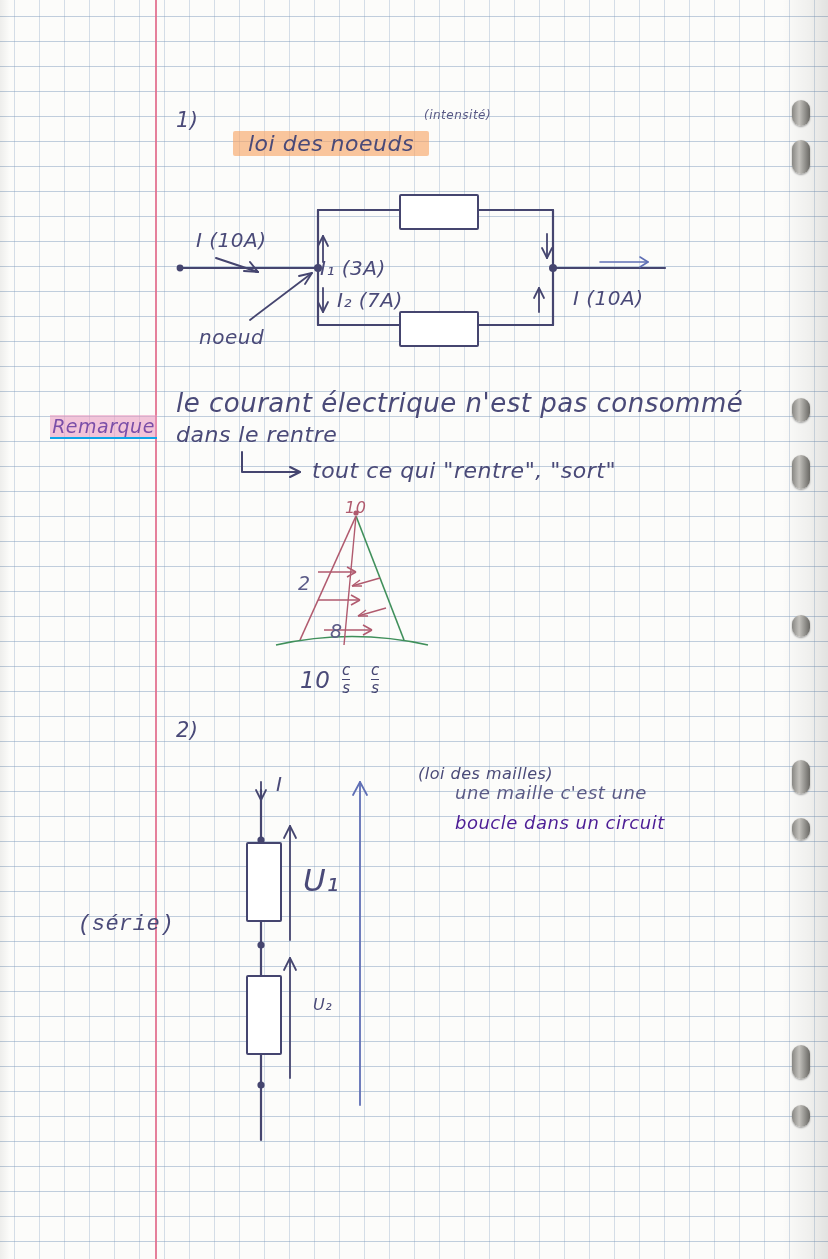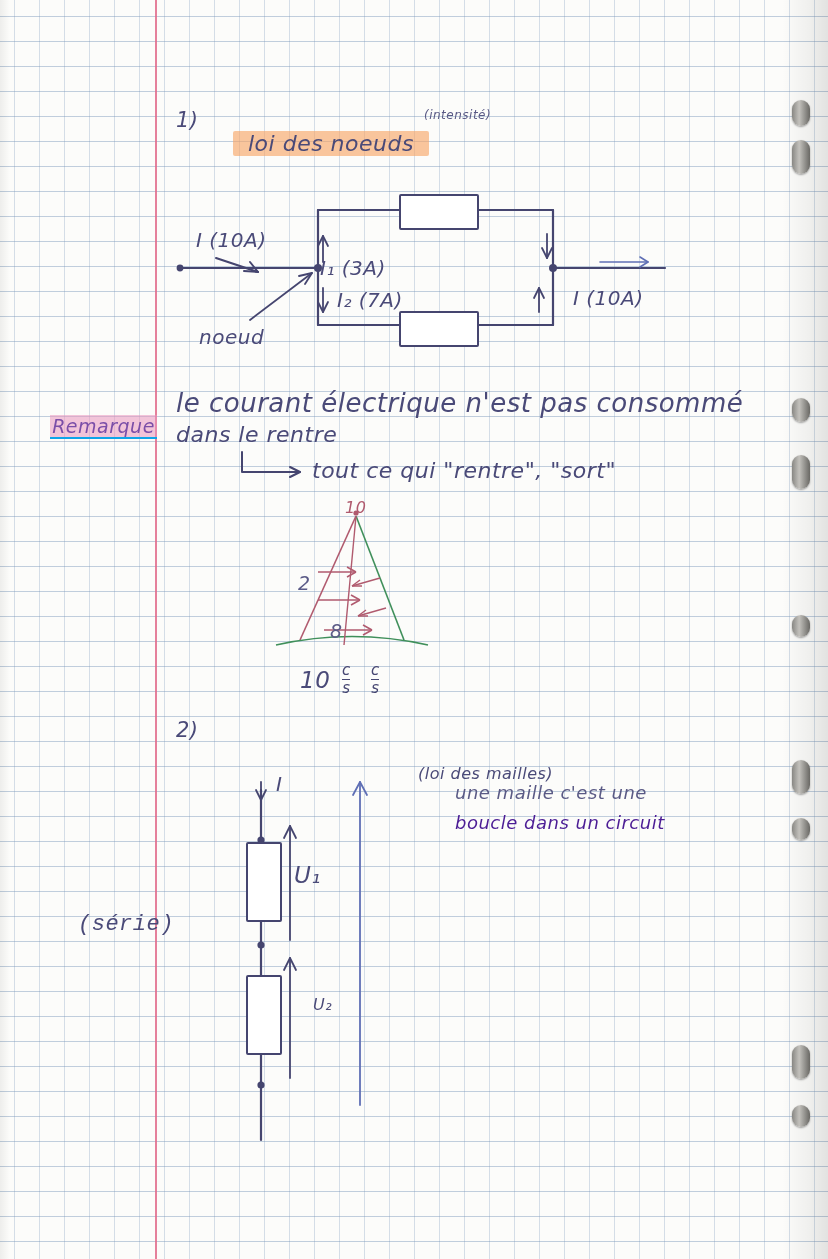--- a/index.html
+++ b/index.html
@@ -222,19 +222,19 @@
     <path d="M290,958 L284,970 M290,958 L296,970" stroke="#45456f" stroke-width="1.8" fill="none" stroke-linecap="round"></path>
 
     <path d="M360,1105 L360,782" stroke="#5f6fb5" stroke-width="1.8" fill="none" stroke-linecap="round"></path>
     <path d="M360,782 L353,795 M360,782 L367,795" stroke="#5f6fb5" stroke-width="1.8" fill="none" stroke-linecap="round"></path>
   </svg>
 
   <div class="res" style="left:246px;top:842px;width:32px;height:76px;"></div>
   <div class="res" style="left:246px;top:975px;width:32px;height:76px;"></div>
 
   <div class="hw" style="left:276px;top:772px;font-size:20px;">I</div>
-  <div class="hw" style="left:294px;top:862px;font-size:23px;">U₁</div>
+  <div class="hw" style="left:303px;top:862px;font-size:31px;">U₁</div>
   <div class="hw" style="left:313px;top:995px;font-size:16px;">U₂</div>
   <div class="hw" style="left:78px;top:912px;font-size:22px;font-family:Liberation Mono, monospace;">(série)</div>
 
   <div class="left-shadow"></div>
   <div class="edge-shadow"></div>
 </div>
 
 </body></html>

